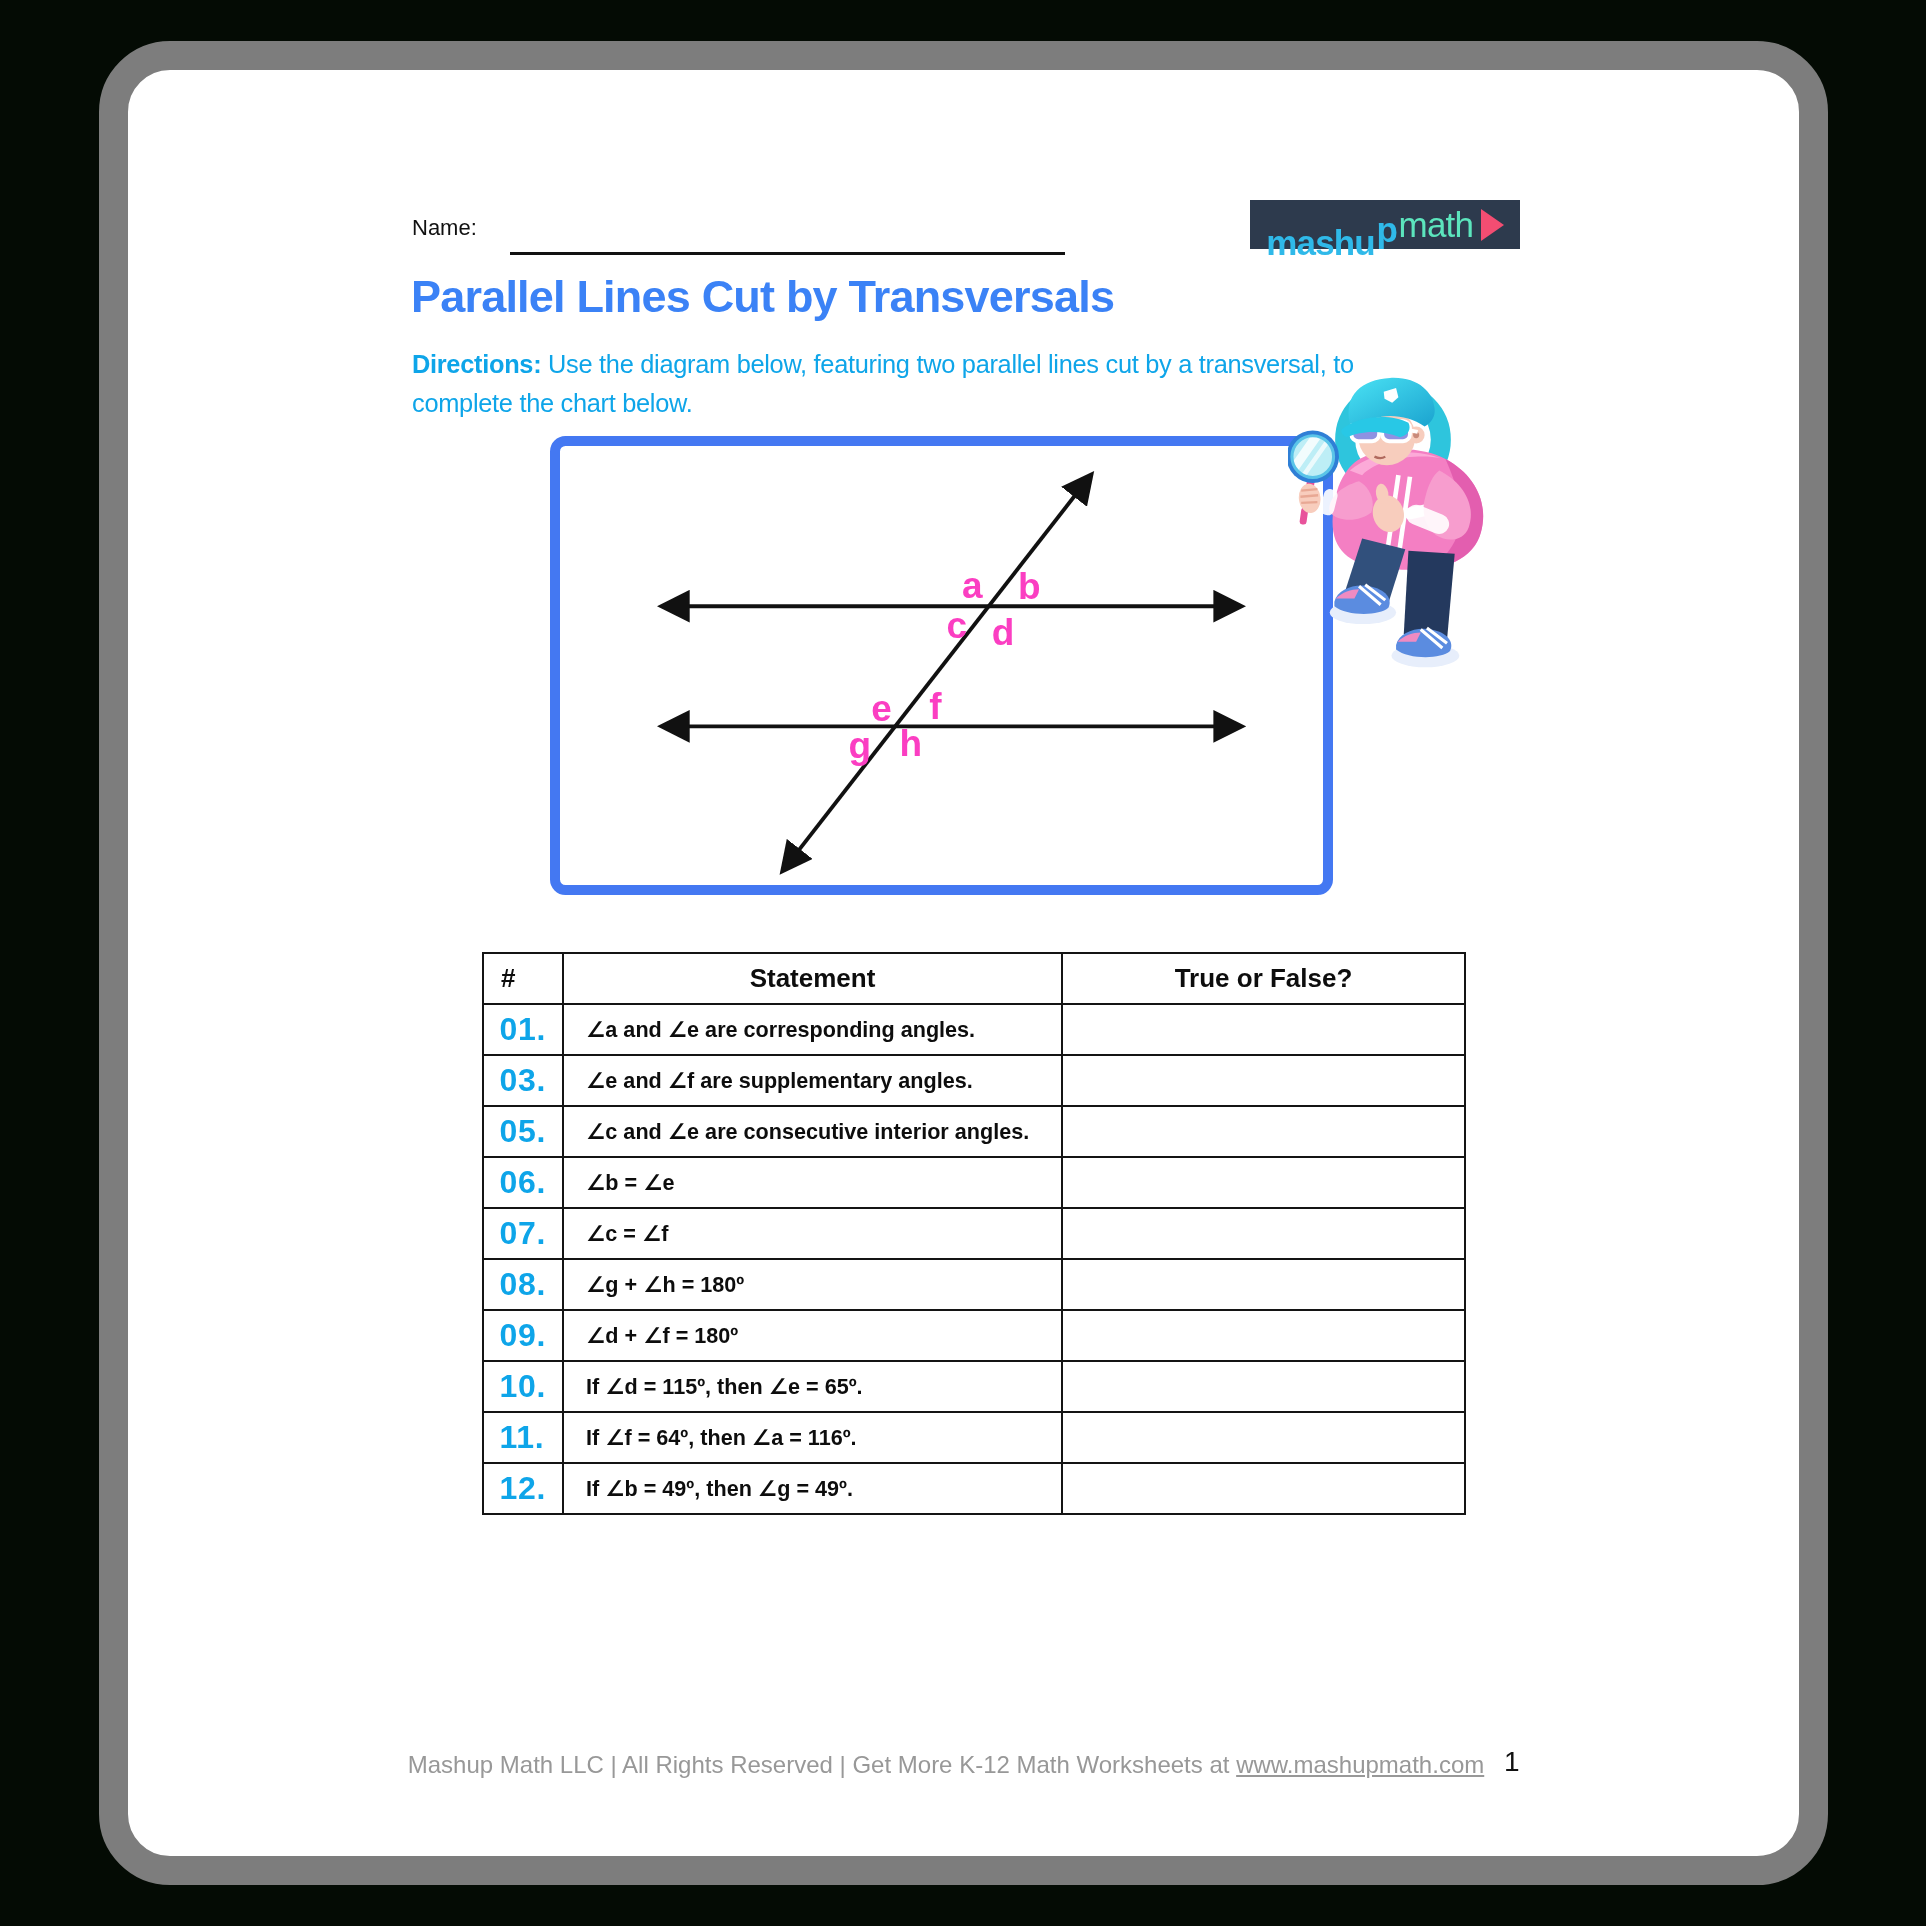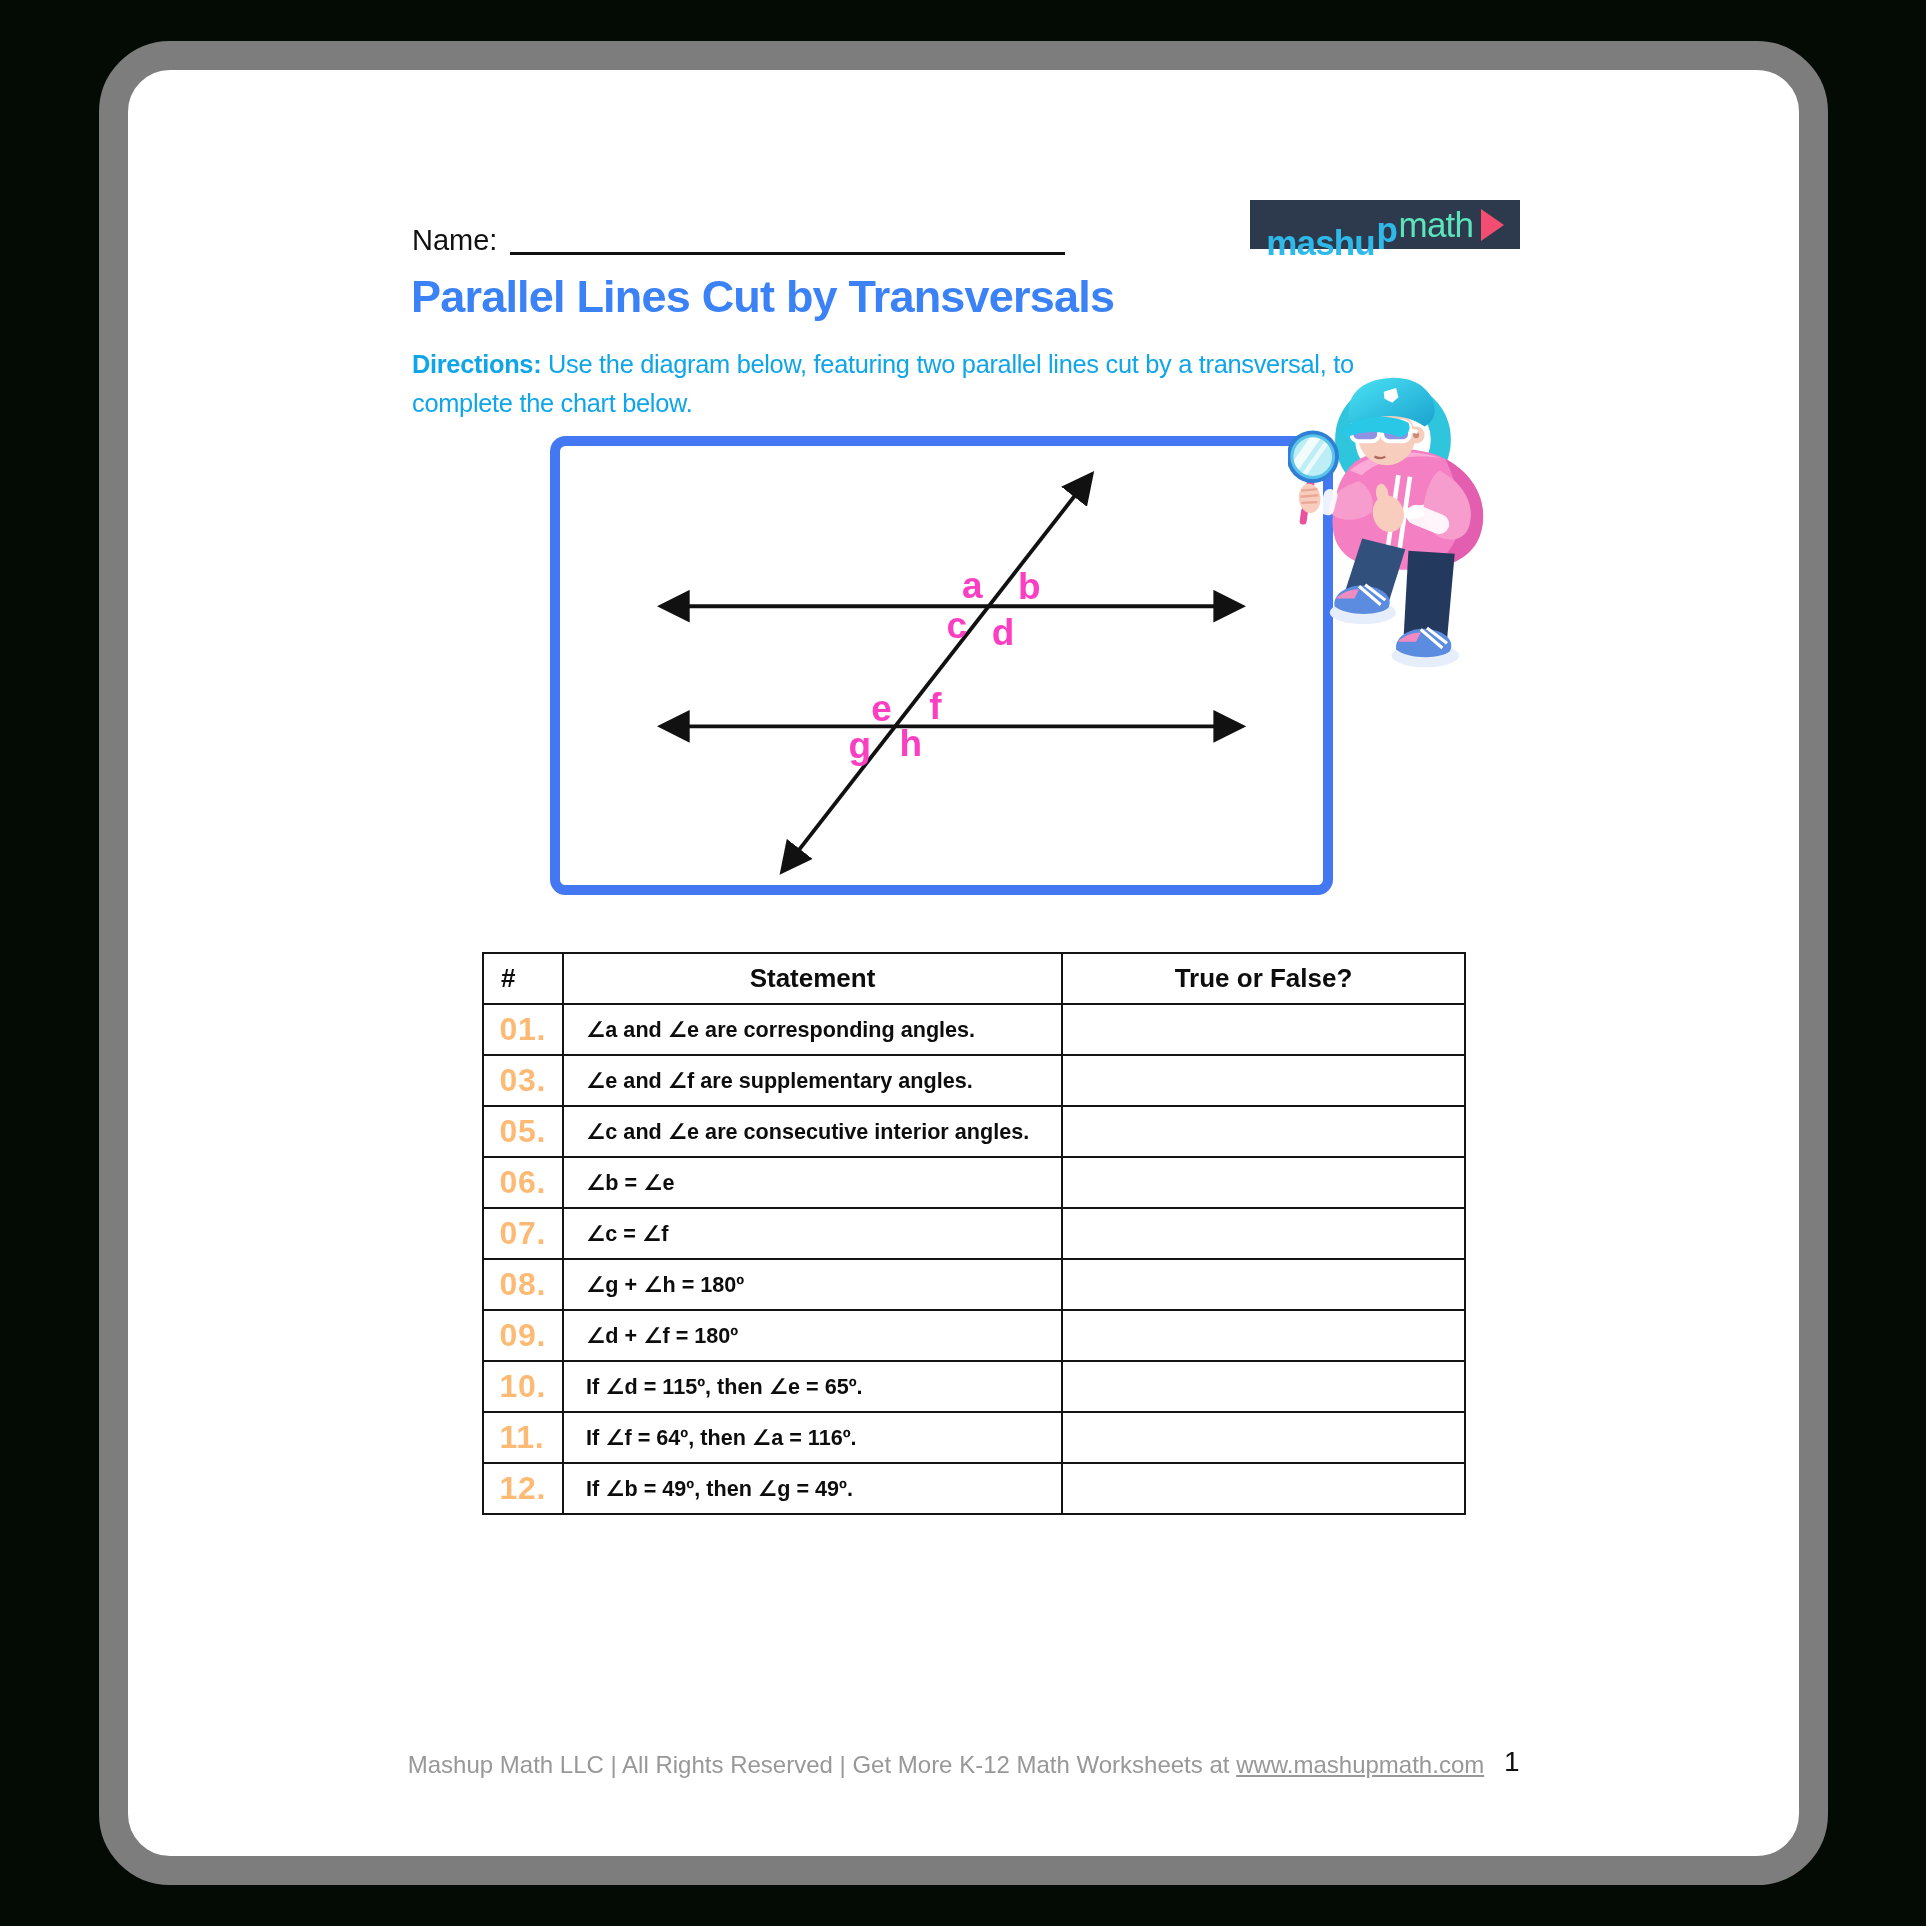--- a/index.html
+++ b/index.html
@@ -1,21 +1,21 @@
 <!DOCTYPE html>
 <html style="font-size:12.3px"><head>
 <meta charset="utf-8">
 <style>
   html,body{margin:0;padding:0;background:#040b04;}
   .page{position:relative;width:1926px;height:1926px;background:#040b04;overflow:hidden;
         font-family:"Liberation Sans","DejaVu Sans",sans-serif;}
   .card{position:absolute;left:99px;top:41px;width:1671px;height:1786px;
         background:#ffffff;border:29px solid #7d7d7d;border-radius:71px;}
   
-  .name-label{position:absolute;left:412px;top:224px;font-size:29px;color:#111;}
+  .name-label{position:absolute;left:412px;top:215px;font-size:22px;color:#111;}
   .name-line{position:absolute;left:510px;top:252px;width:555px;height:3.1px;background:#111;}
   .logo{position:absolute;left:1250px;top:200px;width:270px;height:49px;background:#2d3a4d;
         display:flex;align-items:center;justify-content:center;gap:1.5px;}
   .logo .m1{color:#2fb9e9;font-weight:bold;font-size:35px;letter-spacing:-0.8px;margin-top:36px;}
   .logo .m1d{color:#2fb9e9;font-weight:bold;font-size:35px;position:relative;top:5.4px;letter-spacing:-0.8px;}
   .logo .m2{color:#5ce5bd;font-size:35px;letter-spacing:-0.8px;font-weight:normal;}
   .logo .tri{width:0;height:0;border-left:23px solid #f34d72;border-top:16px solid transparent;
              border-bottom:16px solid transparent;margin-left:6.2px;}
   .title{position:absolute;left:411px;top:271px;font-size:45px;font-weight:900;color:#3b82f6;letter-spacing:-0.8px;}
   .directions{position:absolute;left:412px;top:345px;width:1025px;font-size:25.4px;line-height:1.52;color:#0ea5e9;letter-spacing:-0.3px;}
@@ -27,21 +27,21 @@
   .char-svg{position:absolute;left:1288px;top:361px;width:247px;height:324px;}
   
   .tf-table{position:absolute;left:482px;top:952px;border-collapse:collapse;table-layout:fixed;}
   .tf-table col.c1{width:80px;}
   .tf-table col.c2{width:499px;}
   .tf-table col.c3{width:403px;}
   .tf-table th,.tf-table td{border:2.3px solid #141414;padding:0;}
   .tf-table th{height:49px;font-size:26px;font-weight:bold;color:#0d0d0d;text-align:center;}
   .tf-table th.h-num{text-align:left;padding-left:17px;}
   .tf-table td{height:49px;}
-  .tf-table td.num{color:#fdba74;font-size:32px;font-weight:bold;padding-left:15.4px;letter-spacing:0.8px;}
+  .tf-table td.num{color:#0ea5e9;font-size:32px;font-weight:bold;padding-left:15.4px;letter-spacing:0.8px;}
   .tf-table td.stmt{font-size:21.6px;font-weight:bold;color:#0d0d0d;padding-left:22px;}
   .tf-table td.ans{background:#fff;}
   
   .footer{position:absolute;left:314px;top:1751px;width:1264px;text-align:center;
           font-size:24px;color:#989898;}
   .footer .link{text-decoration:underline;color:#989898;text-align:center;}
   .page-num{position:absolute;left:1504px;top:1746px;font-size:28px;color:#111;}
 </style>
 </head>
 <body>

